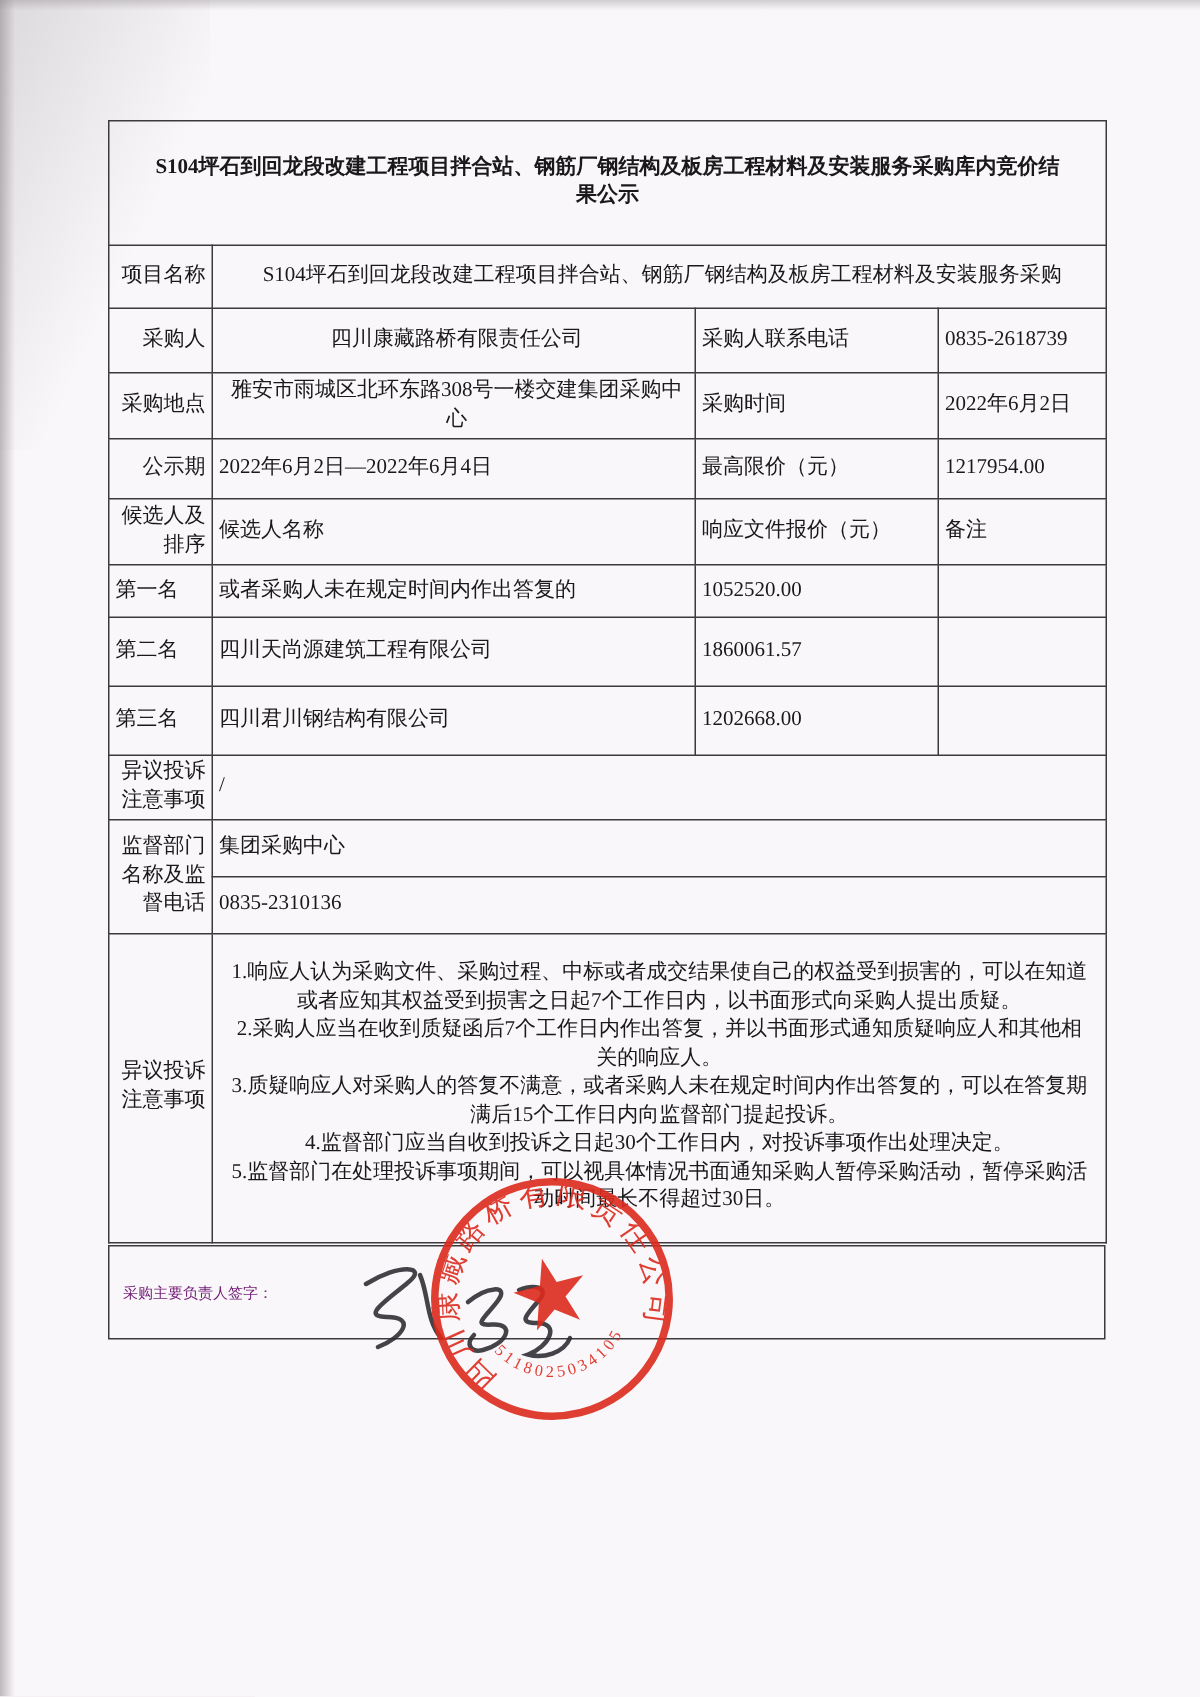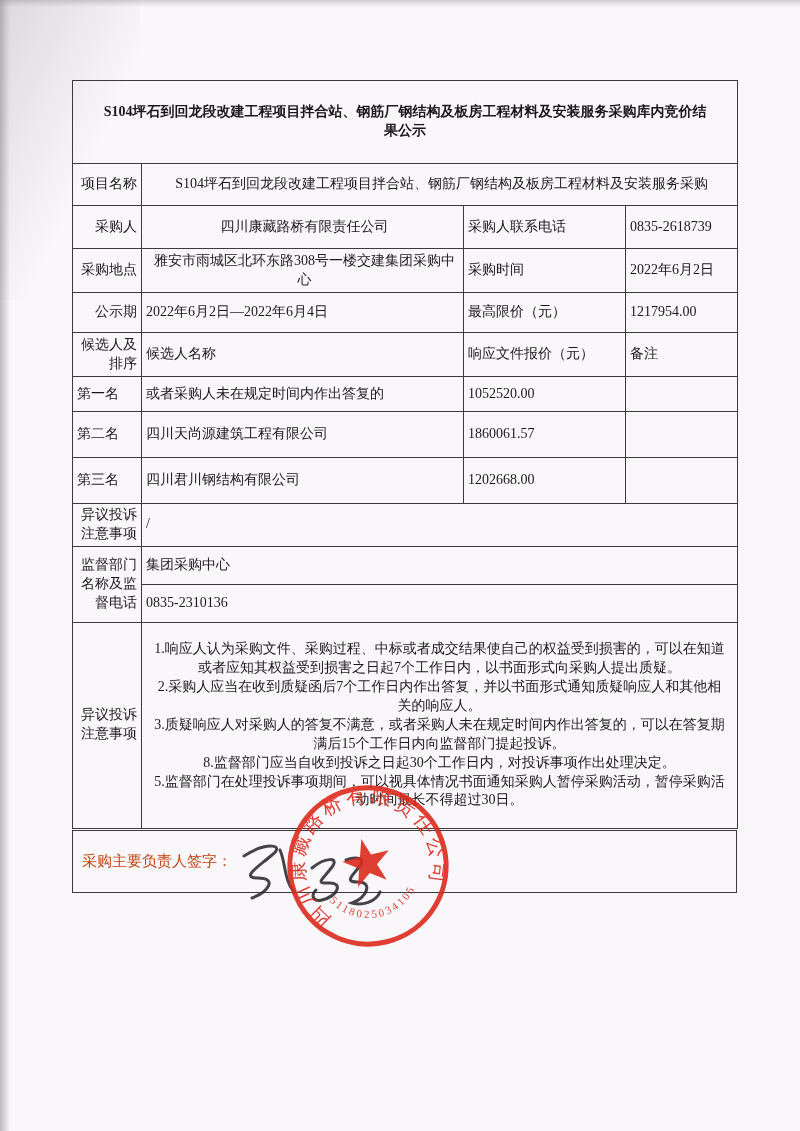--- a/index.html
+++ b/index.html
@@ -40,21 +40,21 @@
   .c-left{text-align:center;padding-left:8px !important;}
   .c-center{}
   .objection-cell{padding:7px 9px !important;font-size:13.6px;line-height:1.58;text-align:center;vertical-align:top;}
   .objection-cell div{margin:0;}
 
   
   .sign-box{
     position:absolute;left:72px;top:830px;width:665px;height:63px;
     border:1.8px solid #3d3a3e;box-sizing:border-box;
     display:flex;align-items:center;padding-left:9px;
-    font-size:15px;color:#c2410c;
+    font-size:10px;color:#701a75;
   }
   .sign-scribble{position:absolute;left:228px;top:834px;pointer-events:none;}
 
   
   .stamp{
     position:absolute;left:284px;top:782px;width:168px;height:168px;
     transform:rotate(-14deg);opacity:.9;pointer-events:none;
   }
   .stamp text{font-family:"Liberation Serif","DejaVu Serif",serif;}
 </style>
@@ -133,21 +133,21 @@
       </tr>
       <tr style="height:38px">
         <td class="c-center" colspan="3">0835-2310136</td>
       </tr>
       <tr style="height:206px">
         <td class="c-label">异议投诉注意事项</td>
         <td class="objection-cell" colspan="3">
           <div>1.响应人认为采购文件、采购过程、中标或者成交结果使自己的权益受到损害的，可以在知道或者应知其权益受到损害之日起7个工作日内，以书面形式向采购人提出质疑。</div>
           <div>2.采购人应当在收到质疑函后7个工作日内作出答复，并以书面形式通知质疑响应人和其他相关的响应人。</div>
           <div>3.质疑响应人对采购人的答复不满意，或者采购人未在规定时间内作出答复的，可以在答复期满后15个工作日内向监督部门提起投诉。</div>
-          <div>8.监督部门应当自收到投诉之日起30个工作日内，对投诉事项作出处理决定。</div>
+          <div>4.监督部门应当自收到投诉之日起30个工作日内，对投诉事项作出处理决定。</div>
           <div>5.监督部门在处理投诉事项期间，可以视具体情况书面通知采购人暂停采购活动，暂停采购活动时间最长不得超过30日。</div>
         </td>
       </tr>
     </tbody>
   </table>
 
   <div class="sign-box">
     <span>采购主要负责人签字：</span>
   </div>
 

